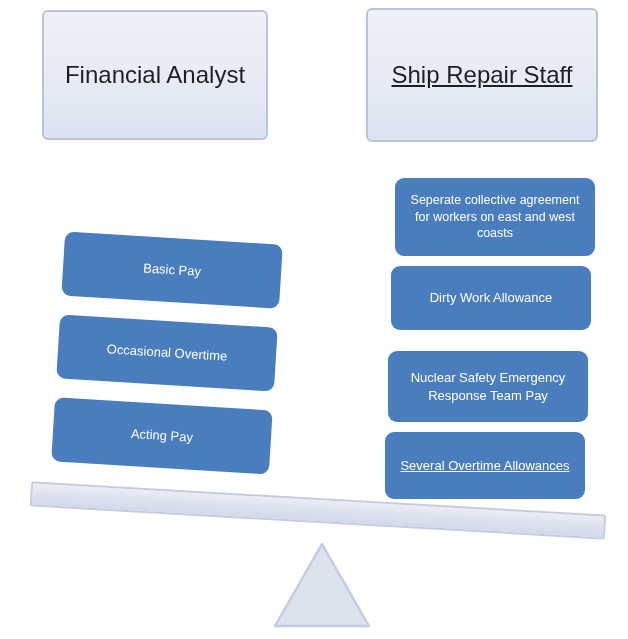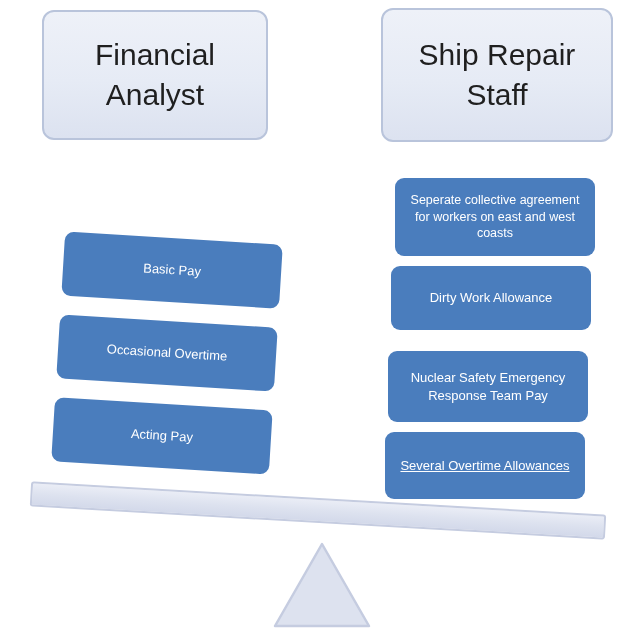--- a/index.html
+++ b/index.html
@@ -9,29 +9,29 @@
     --panel-border:#b9c4db;
     --beam-fill:#dde2ef;
     --beam-border:#c5cce0;
   }
   html,body{margin:0;padding:0;background:#ffffff;}
   .canvas{
     position:relative;width:628px;height:639px;background:#ffffff;
     font-family:"Liberation Sans", sans-serif;overflow:hidden;
   }
   .header-box{
-    position:absolute;border-radius:12px;
+    position:absolute;border-radius:6px;
     background:linear-gradient(180deg,#eef1f8 0%, var(--panel-fill) 55%, #dce2f0 100%);
     border:2px solid var(--panel-border);
     display:flex;align-items:center;justify-content:center;text-align:center;
-    font-size:30px;color:#1f1f1f;line-height:1.35;
+    font-size:24px;color:#1f1f1f;line-height:1.35;
     padding:0 20px;box-sizing:border-box;
   }
   .header-left{left:42px;top:10px;width:226px;height:130px;}
-  .header-right{left:381px;top:8px;width:232px;height:134px;}
+  .header-right{left:366px;top:8px;width:232px;height:134px;text-decoration:underline;}
   .blue-box{
     background:var(--item-fill);border-radius:9px;color:var(--item-text);
     display:flex;align-items:center;justify-content:center;text-align:center;
     font-size:13px;line-height:1.35;padding:4px 14px;box-sizing:border-box;
   }
   .left-group{
     position:absolute;left:58px;top:238px;width:218px;
     transform:rotate(3.5deg);transform-origin:50% 50%;
   }
   .left-group .blue-box{width:100%;height:64px;margin-bottom:19px;}

